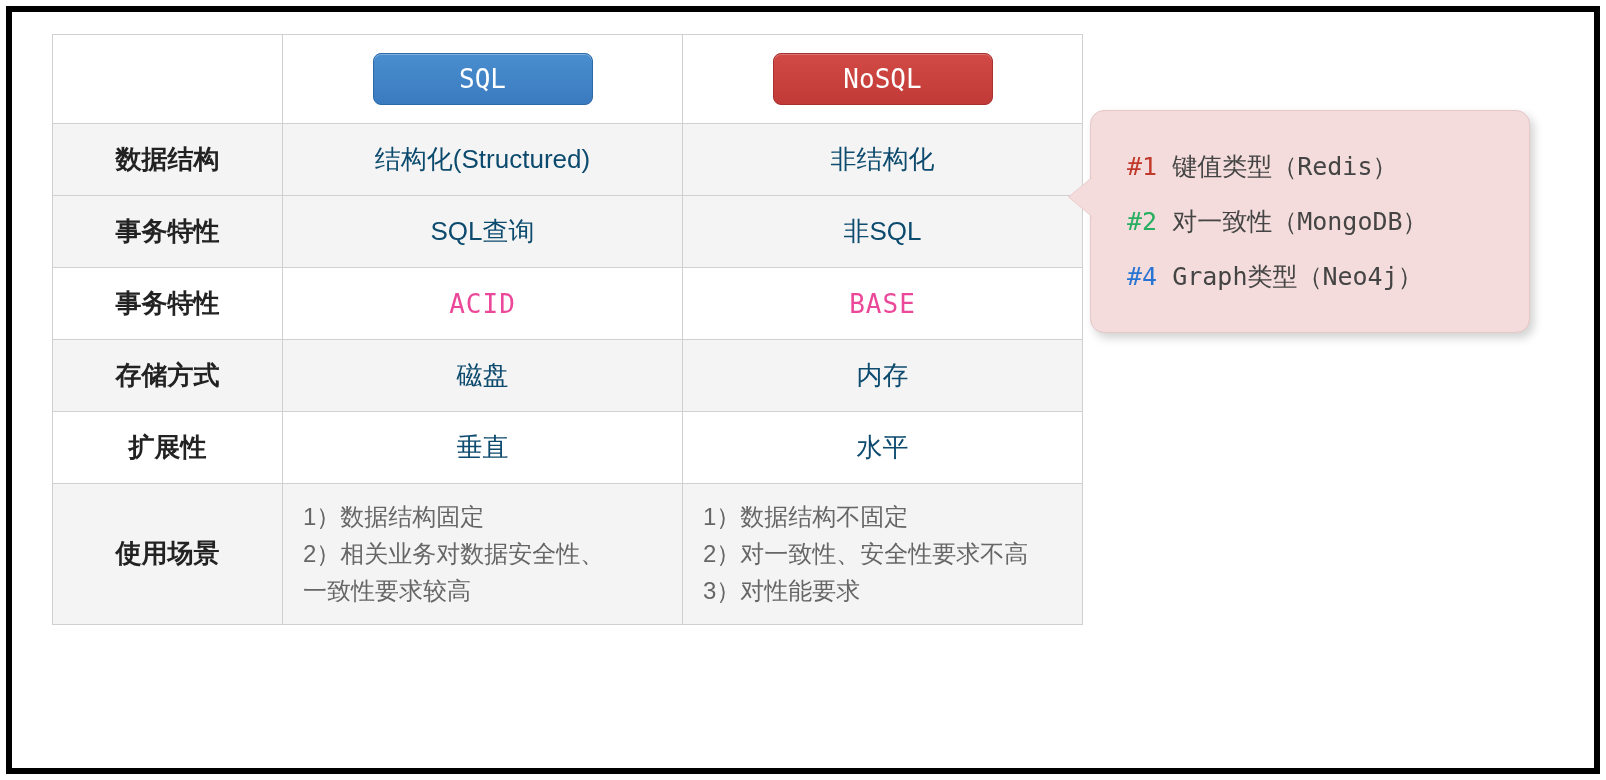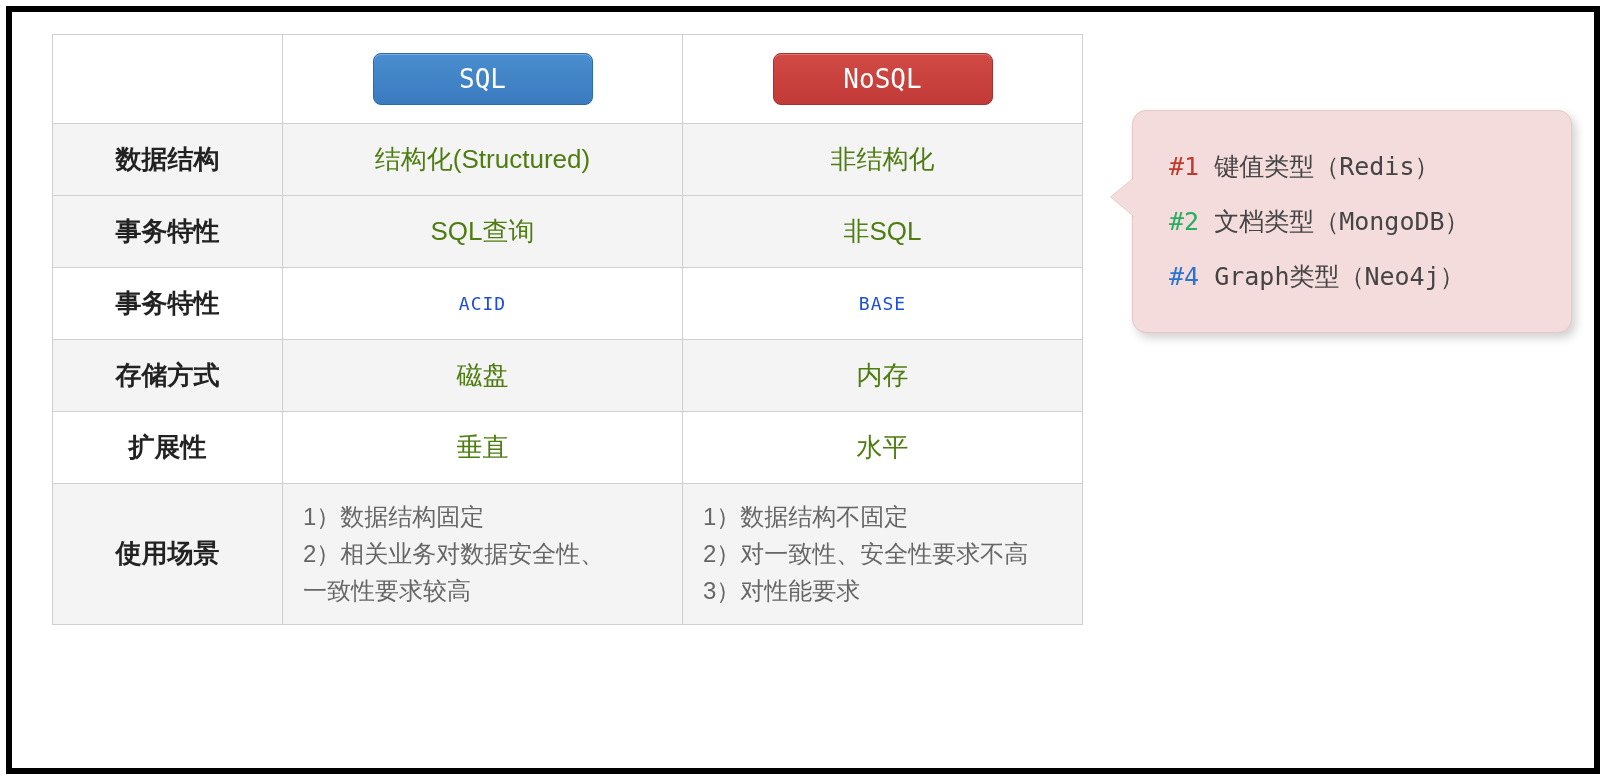--- a/index.html
+++ b/index.html
@@ -58,29 +58,29 @@
     border: 1px solid #a6312e;
     box-shadow: inset 0 1px 0 rgba(255,255,255,0.25);
   }
   .label-cell {
     font-weight: 600;
     color: #222;
     font-size: 26px;
     text-align: center;
   }
   .label-bold { font-weight: 800; }
-  .mono { font-family: "Menlo", "Consolas", monospace; color: #1d4ed8; letter-spacing: 1px; font-size: 18px; }
-  .val { color: #4d7c0f; font-size: 26px; }
+  .mono { font-family: "Menlo", "Consolas", monospace; color: #ec4899; letter-spacing: 1px; font-size: 26px; }
+  .val { color: #0c4a6e; font-size: 26px; }
   tr.alt td { background: #f4f4f4; }
   td.left-align { text-align: left; vertical-align: top; padding: 14px 20px; font-size: 24px; color: #666; line-height: 1.55; }
   .ml { white-space: pre-line; }
 
   .callout {
     position: absolute;
-    left: 1120px;
+    left: 1078px;
     top: 98px;
     width: 440px;
     background: #f3dcdb;
     border: 1px solid #e5c8c7;
     border-radius: 14px;
     box-shadow: 4px 5px 10px rgba(0,0,0,0.18);
     padding: 28px 30px 28px 36px;
     font-family: "Menlo", "Consolas", monospace;
     font-size: 25px;
     color: #444;
@@ -158,16 +158,16 @@
         <td class="left-align ml">1）数据结构不固定
 2）对一致性、安全性要求不高
 3）对性能要求</td>
       </tr>
     </tbody>
       </table>
   </div>
 
   <div class="callout">
     <div class="row"><span class="h1n">#1</span> <span>键值类型（Redis）</span></div>
-    <div class="row"><span class="h2n">#2</span> <span>文档类型（MongoDB）</span></div>
+    <div class="row"><span class="h2n">#2</span> <span>对一致性（MongoDB）</span></div>
     <div class="row"><span class="h4n">#4</span> <span>Graph类型（Neo4j）</span></div>
   </div>
 </div>
 
 </body></html>

